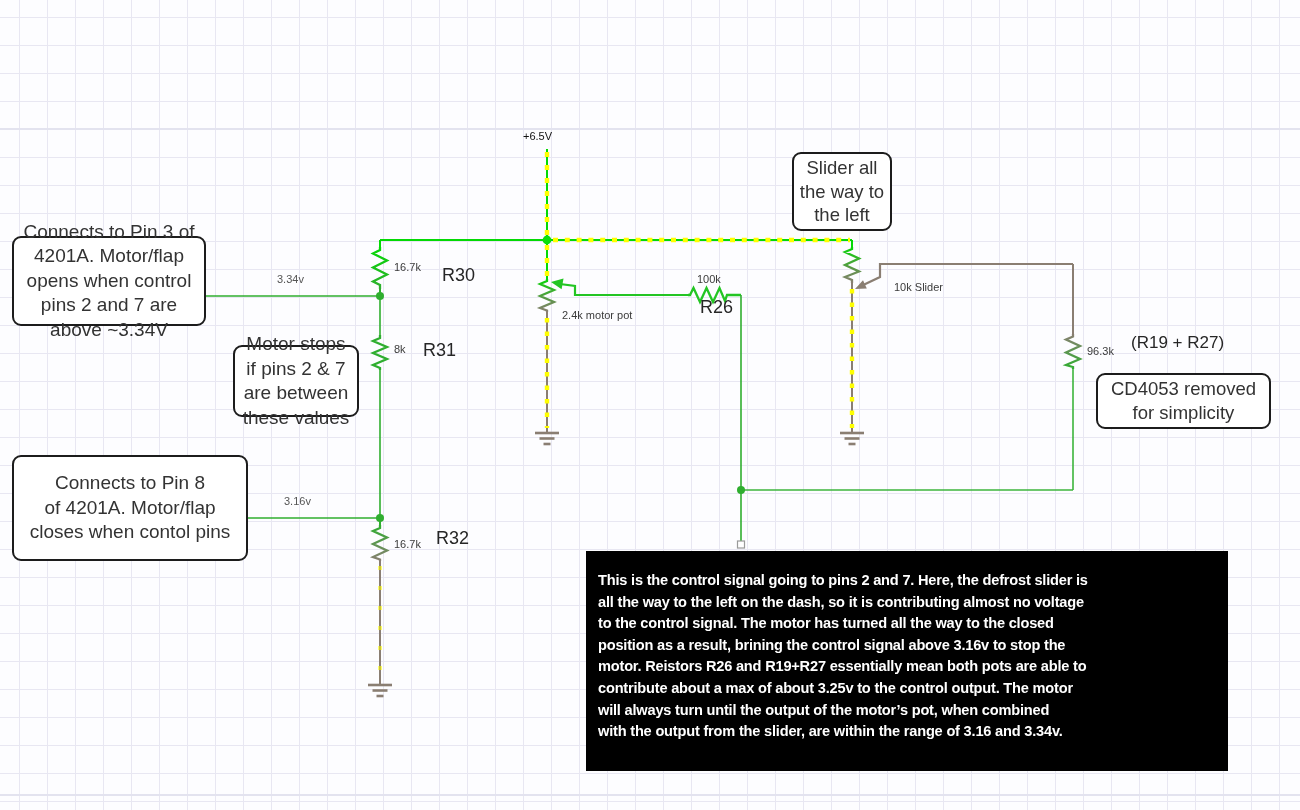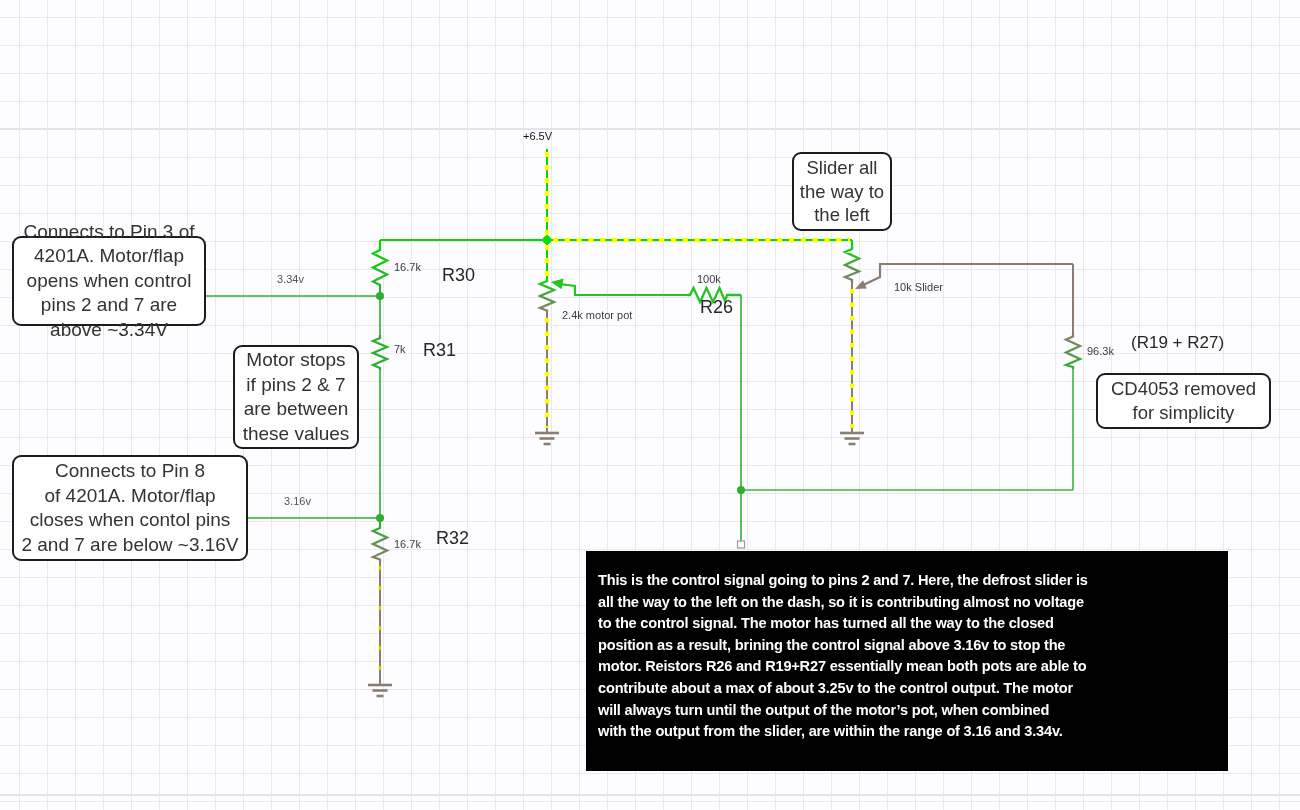--- a/index.html
+++ b/index.html
@@ -157,21 +157,21 @@
       <line x1="1073" y1="264" x2="1073" y2="334" stroke="#8a7e72" stroke-width="2"></line>
       <path d="M1073 334 L1073 336.5 L1066 339.5 L1080 346 L1066 352.5 L1080 359 L1066 365 L1073 367 L1073 369" fill="none" stroke="url(#gR19)" stroke-width="2.3"></path>
     </g>
   </svg>
 
   <div class="lbl lbl-black" style="left:523px; top:130px;">+6.5V</div>
 
   <div class="lbl" style="left:394px; top:261px;">16.7k</div>
   <div class="lbl-big" style="left:442px; top:265px;">R30</div>
 
-  <div class="lbl" style="left:394px; top:343px;">7k</div>
+  <div class="lbl" style="left:394px; top:343px;">8k</div>
   <div class="lbl-big" style="left:423px; top:340px;">R31</div>
 
   <div class="lbl" style="left:394px; top:538px;">16.7k</div>
   <div class="lbl-big" style="left:436px; top:528px;">R32</div>
 
   <div class="lbl" style="left:697px; top:273px;">100k</div>
   <div class="lbl-big" style="left:700px; top:297px;">R26</div>
 
   <div class="lbl" style="left:562px; top:309px;">2.4k motor pot</div>
   <div class="lbl" style="left:894px; top:281px;">10k Slider</div>
@@ -184,32 +184,31 @@
   <div class="lbl lbl-dim" style="left:756px; top:510px; font-size:15.5px;margin-top:40px;">output = 3.19V</div>
 
   <div class="tbox" style="left:12px; top:236px; width:194px; height:90px;">
     <div class="tline">Connects to Pin 3 of</div>
     <div class="tline">4201A. Motor/flap</div>
     <div class="tline">opens when control</div>
     <div class="tline">pins 2 and 7 are</div>
     <div class="tline">above ~3.34V</div>
   </div>
 
-  <div class="tbox" style="left:233px; top:345px; width:126px; height:104px;">
+  <div class="tbox" style="left:233px; top:345px; width:126px; height:72px;">
     <div class="tline">Motor stops</div>
     <div class="tline">if pins 2 &amp; 7</div>
     <div class="tline">are between</div>
     <div class="tline">these values</div>
   </div>
 
   <div class="tbox" style="left:12px; top:455px; width:236px; height:106px;">
     <div class="tline">Connects to Pin 8</div>
     <div class="tline">of 4201A. Motor/flap</div>
     <div class="tline">closes when contol pins</div>
-    <div class="tline">2 and 7 are below ~3.16V</div>
   </div>
 
   <div class="tbox" style="left:792px; top:152px; width:100px; height:79px; font-size:18.5px;">
     <div class="tline">Slider all</div>
     <div class="tline">the way to</div>
     <div class="tline">the left</div>
   </div>
 
   <div class="tbox" style="left:1096px; top:373px; width:175px; height:56px; font-size:18.5px;">
     <div class="tline">CD4053 removed</div>

